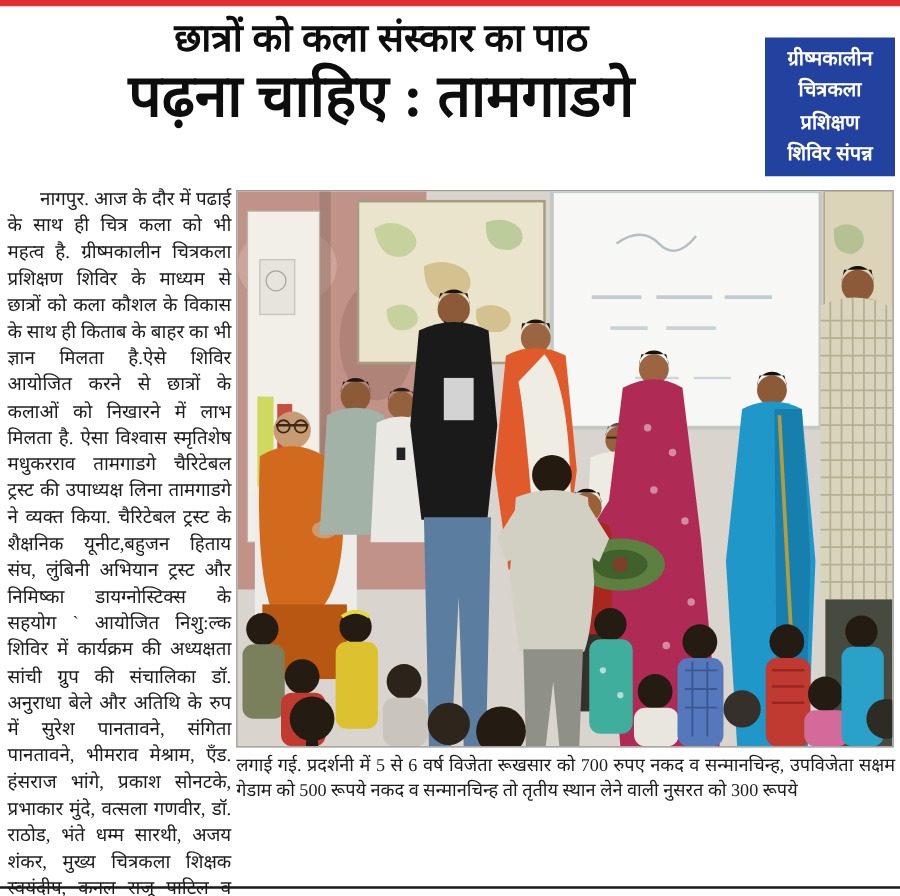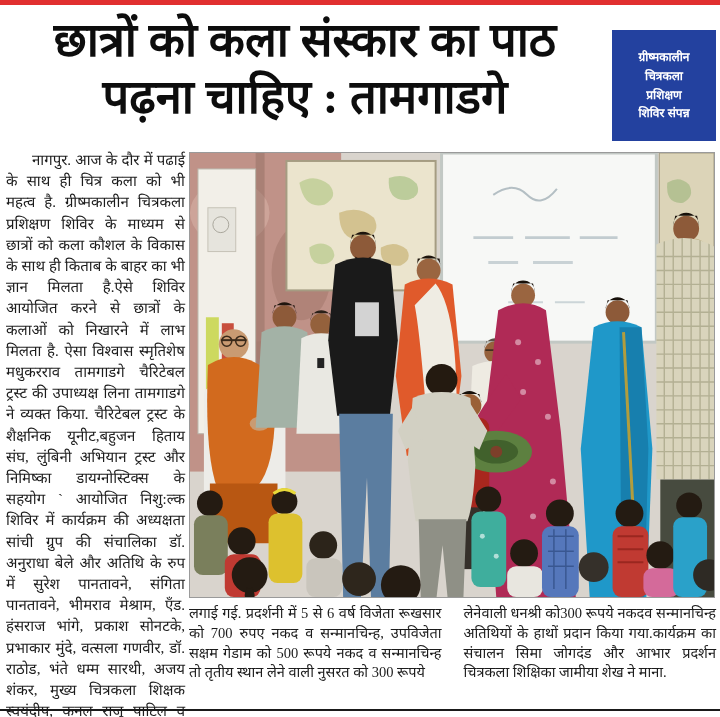--- a/index.html
+++ b/index.html
@@ -6,26 +6,26 @@
   body{
     width:720px;height:717px;position:relative;background:#ffffff;
     font-family:"Liberation Serif","DejaVu Serif",serif;color:#1c1c1c;overflow:hidden;
   }
   .top-bar{position:absolute;left:0;top:0;width:720px;height:5px;background:#e12f2f;}
   .bottom-rule{position:absolute;left:0;top:709px;width:720px;height:2px;background:#1a1a1a;}
   .headline{
     position:absolute;left:2px;top:12px;width:606px;text-align:center;
     font-weight:bold;color:#0d0d0d;line-height:1.22;
   }
-  .headline .hl1{font-size:47px;white-space:nowrap;}
+  .headline .hl1{font-size:31px;white-space:nowrap;}
   .headline .hl2{font-size:47px;white-space:nowrap;}
   .info-box{
     position:absolute;left:612px;top:30px;width:104px;height:111px;background:#23419f;
     color:#ffffff;display:flex;flex-direction:column;justify-content:center;align-items:center;
-    font-weight:bold;font-size:12px;line-height:1.58;text-align:center;
+    font-weight:bold;font-size:16px;line-height:1.58;text-align:center;
     font-family:"Liberation Sans","DejaVu Sans",sans-serif;
   }
   .left-col{
     position:absolute;left:6px;top:150px;width:179px;height:557px;
     font-size:15px;line-height:21.2px;text-align:justify;
   }
   .left-col p{margin:0;text-indent:26px;}
   .dateline{font-weight:normal;}
   .photo-frame{
     position:absolute;left:189px;top:152px;width:526px;height:446px;
@@ -259,16 +259,15 @@
         </g>
     <g>
           <circle cx="522" cy="424" r="16" fill="#2e2a24"></circle>
         </g>
   </g>
 </svg>
 </div>
 
 <div class="bottom-cols">
   <div class="col">लगाई गई. प्रदर्शनी में 5 से 6 वर्ष विजेता रूखसार को 700 रुपए नकद व सन्मानचिन्ह, उपविजेता सक्षम गेडाम को 500 रूपये नकद व सन्मानचिन्ह तो तृतीय स्थान लेने वाली नुसरत को 300 रूपये</div>
-  <div class="col">लेनेवाली धनश्री को300 रूपये नकदव सन्मानचिन्ह अतिथियों के हाथों प्रदान किया गया.कार्यक्रम का संचालन सिमा जोगदंड और आभार प्रदर्शन चित्रकला शिक्षिका जामीया शेख ने माना.</div>
 </div>
 
 <div class="bottom-rule"></div>
 
 </body></html>

